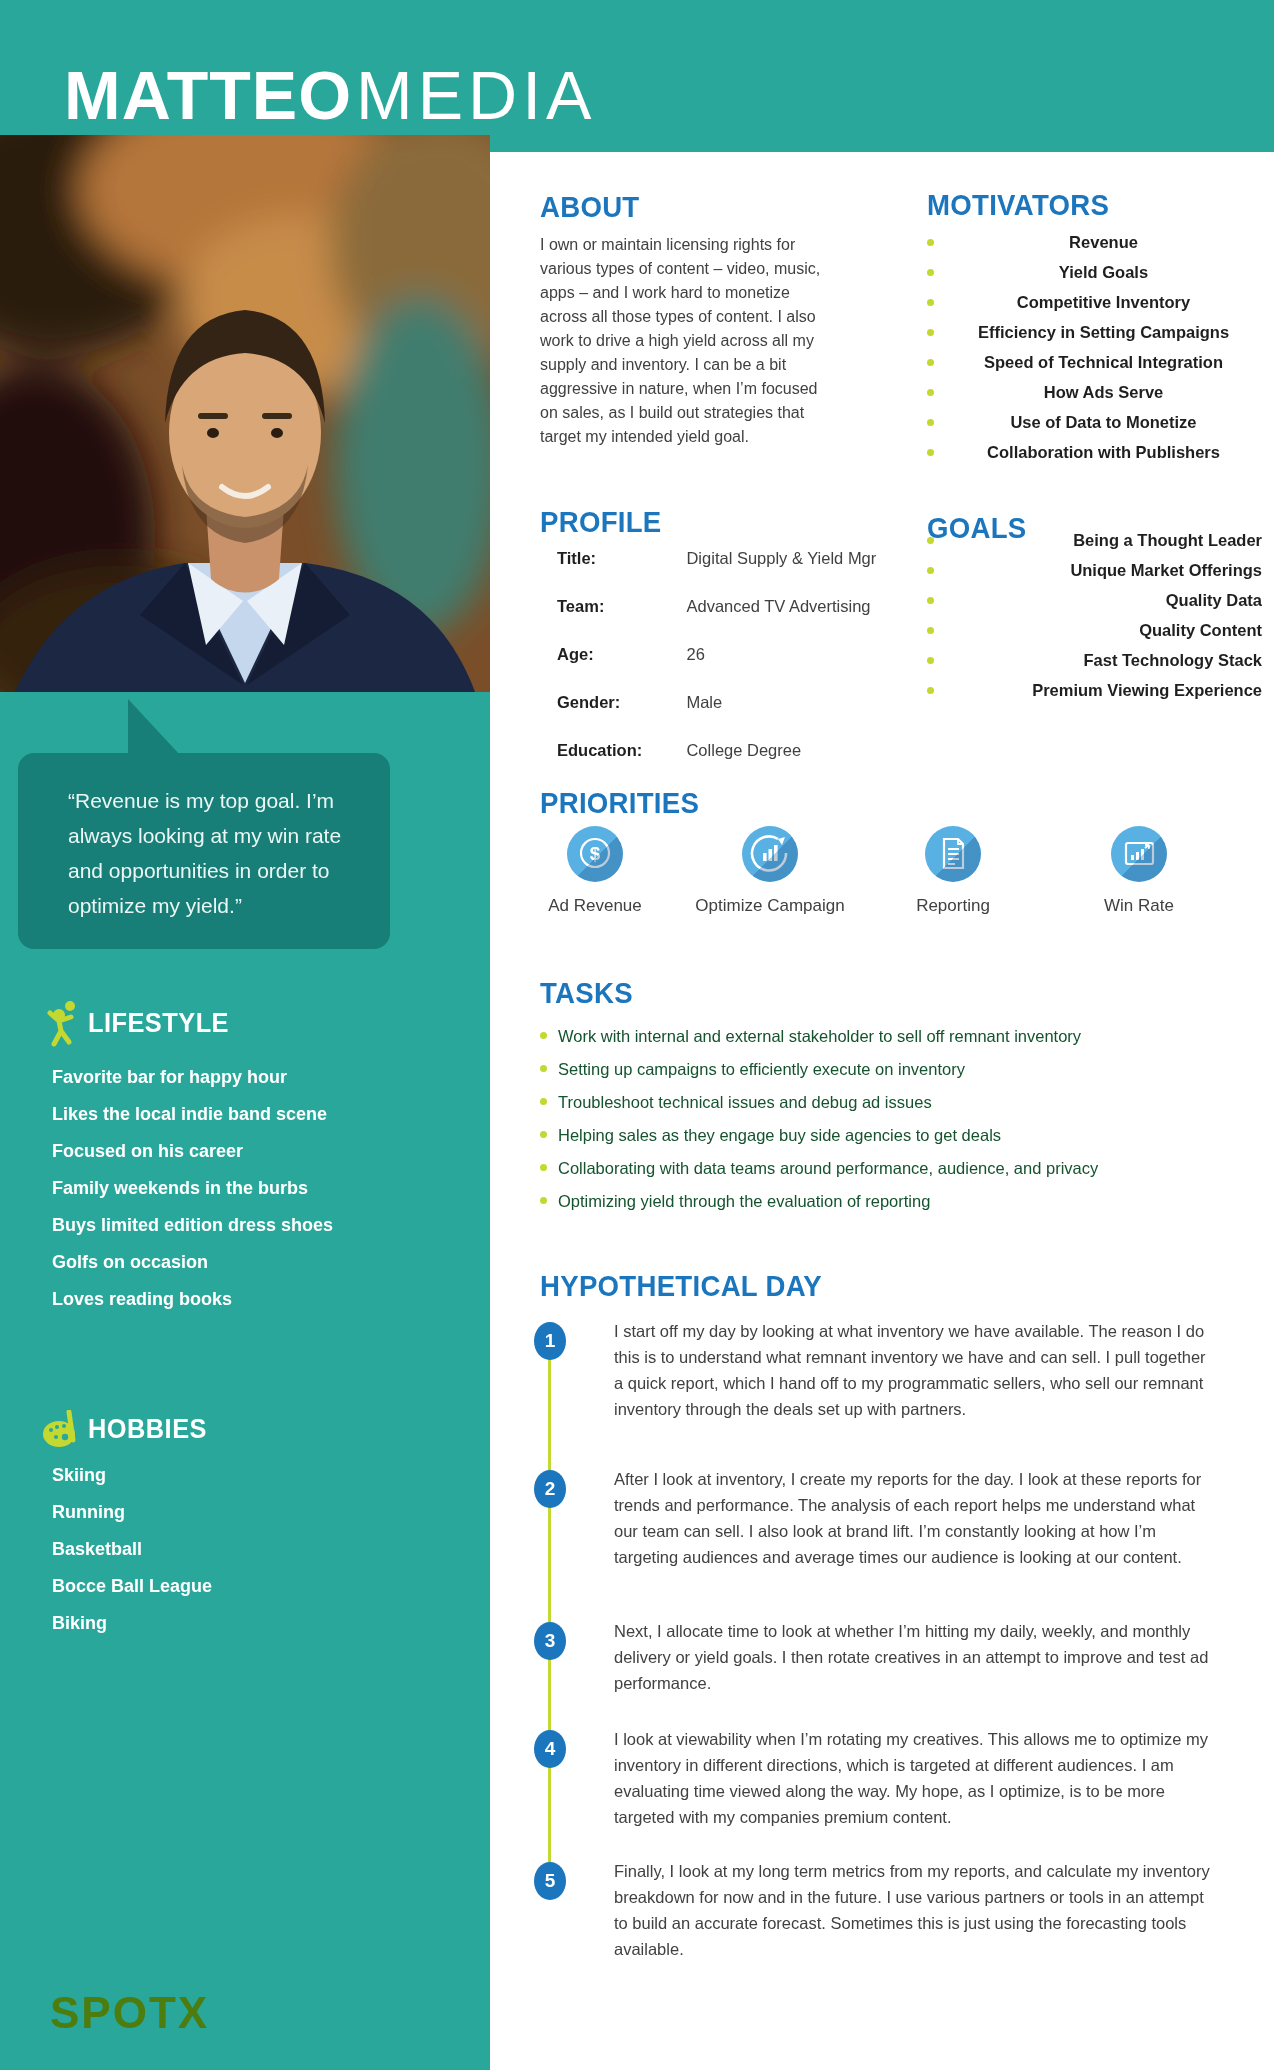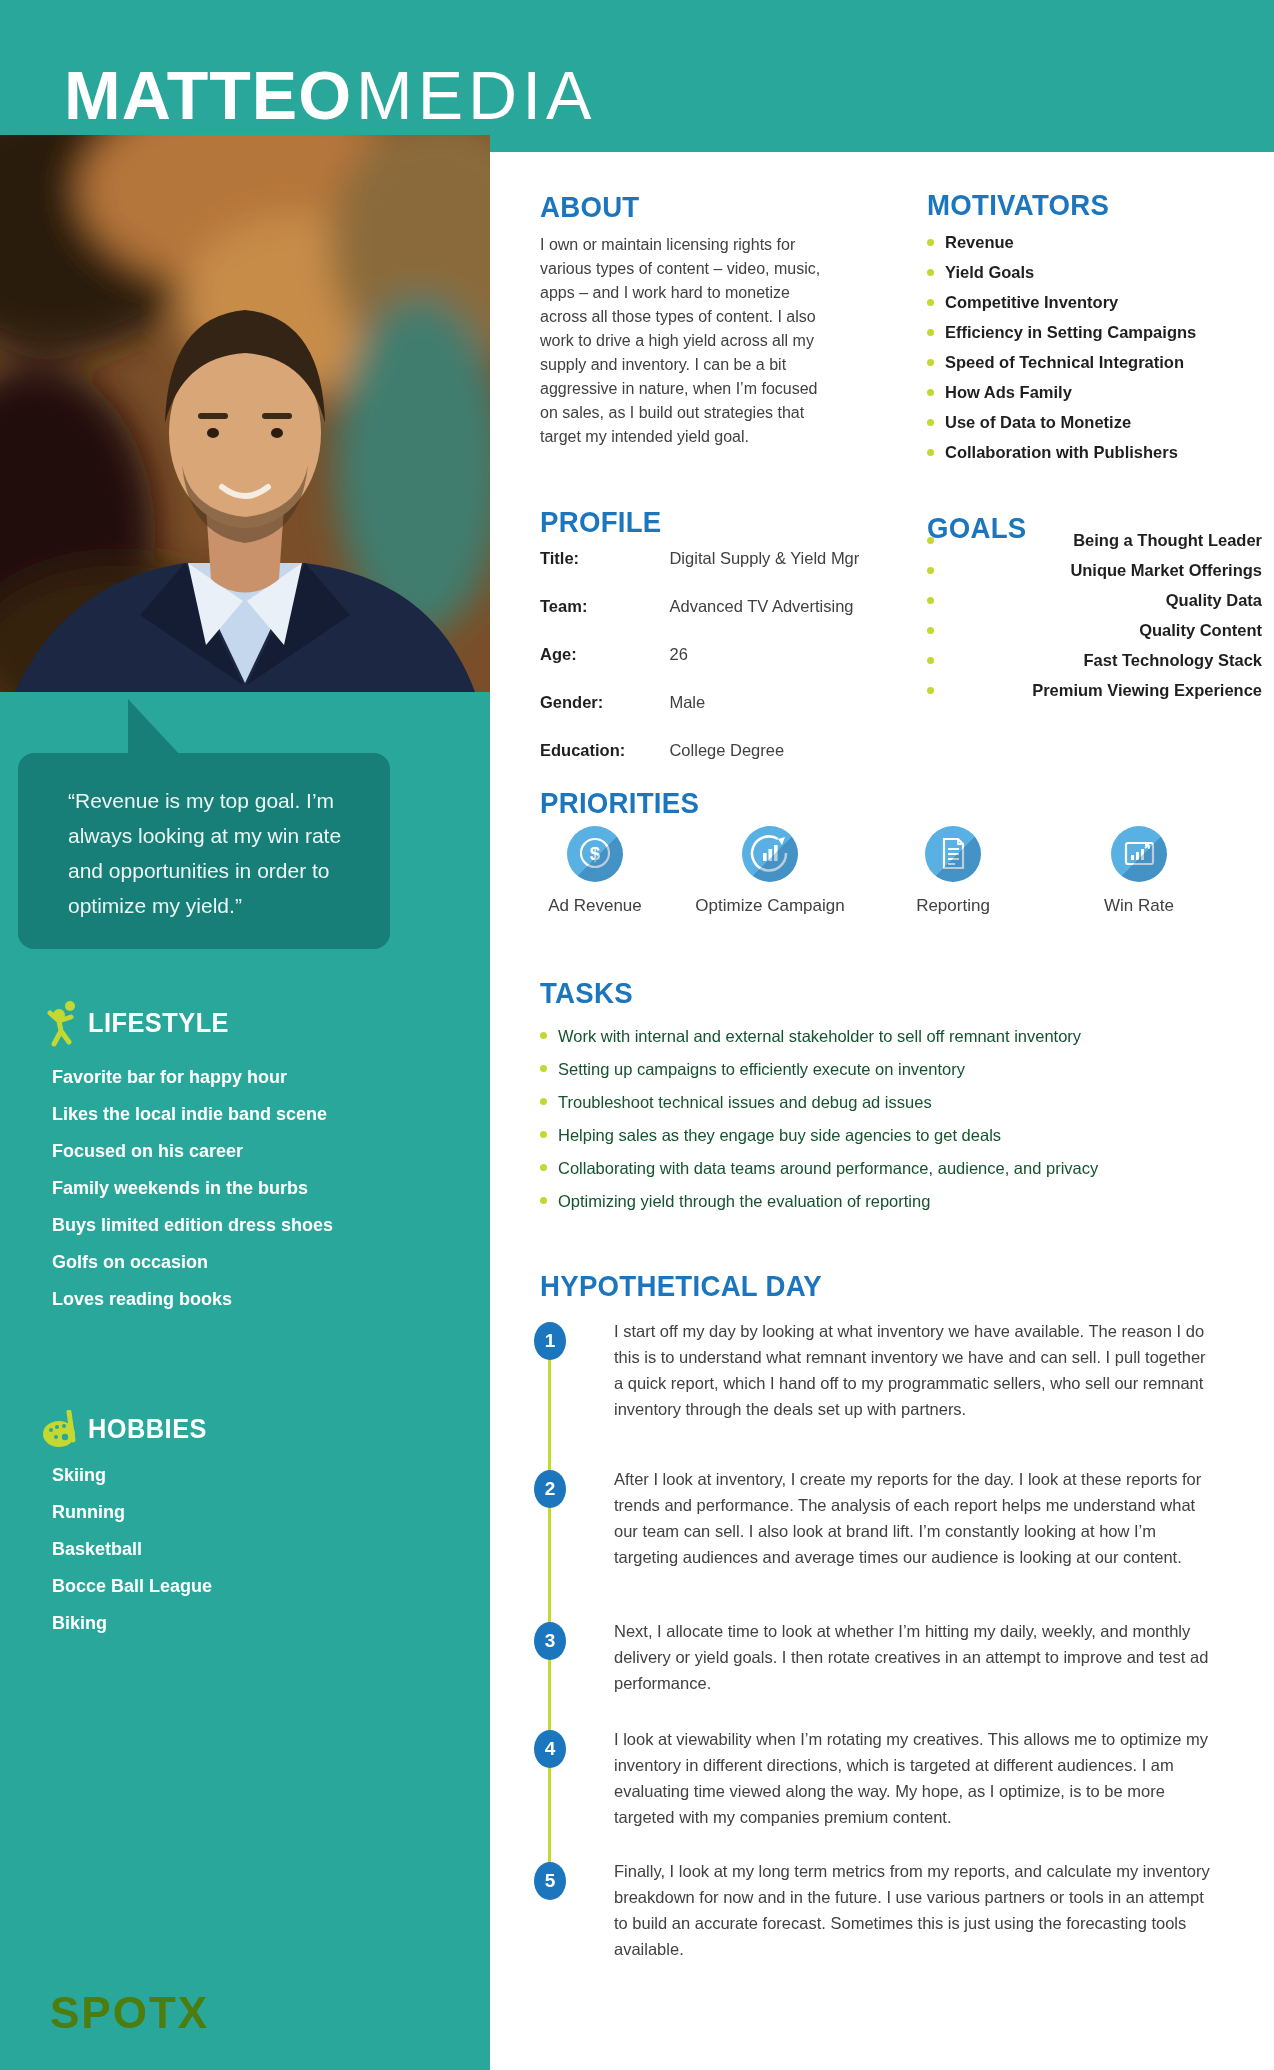--- a/index.html
+++ b/index.html
@@ -29,21 +29,21 @@
             transform:scaleX(.92);transform-origin:left;white-space:nowrap;}
   .about-text{position:absolute;left:540px;top:233px;width:292px;margin:0;
               font-size:16px;line-height:24px;color:#414042;}
   .dot-list{position:absolute;margin:0;padding:0;list-style:none;}
   .dot-list li{position:relative;padding-left:18px;font-size:16.5px;line-height:19px;margin:0 0 11px 0;}
   .dot-list li::before{content:"";position:absolute;left:0;top:6px;width:7px;height:7px;
                        border-radius:50%;background:#C3D831;}
   .dot-list.bold li{font-weight:700;color:#1f1f1f;}
   .dot-list.plain li{color:#14532d;line-height:20px;margin-bottom:13px;}
   .profile-rows{position:absolute;left:540px;top:549px;}
-  .profile-row{margin:0 0 28px 0;height:20px;}
+  .profile-row{margin:0 0 28px 17px;height:20px;}
   .profile-row .lbl{display:inline-block;width:125px;font-size:16.5px;font-weight:700;color:#1f1f1f;}
   .profile-row .val{font-size:16.5px;color:#414042;}
   
   .priority{position:absolute;top:826px;width:180px;text-align:center;}
   .pr-circle{position:relative;width:56px;height:56px;margin:0 auto;border-radius:50%;
              background:#58B0E3;overflow:hidden;display:flex;align-items:center;justify-content:center;}
   .pr-circle::after{content:"";position:absolute;inset:0;border-radius:50%;
              background:linear-gradient(135deg,rgba(0,0,0,0) 54%,rgba(16,70,120,.28) 54%);}
   .pr-label{margin-top:14px;font-size:17px;color:#414042;}
   
@@ -143,27 +143,27 @@
     <li>Bocce Ball League</li>
     <li>Biking</li>
   </ul>
 
   <div class="footer-logo">SPOTX</div>
 
   <div class="sec-head" style="left:540px;top:190px;">ABOUT</div>
   <p class="about-text">I own or maintain licensing rights for various types of content – video, music, apps – and I work hard to monetize across all those types of content. I also work to drive a high yield across all my supply and inventory. I can be a bit aggressive in nature, when I’m focused on sales, as I build out strategies that target my intended yield goal.</p>
 
   <div class="sec-head" style="left:927px;top:188px;">MOTIVATORS</div>
-  <ul class="dot-list bold" style="left:927px;top:233px;width:335px;">
+  <ul class="dot-list bold" style="left:927px;top:233px;width:335px;text-align:center;">
     <li>Revenue</li>
     <li>Yield Goals</li>
     <li>Competitive Inventory</li>
     <li>Efficiency in Setting Campaigns</li>
     <li>Speed of Technical Integration</li>
-    <li>How Ads Family</li>
+    <li>How Ads Serve</li>
     <li>Use of Data to Monetize</li>
     <li>Collaboration with Publishers</li>
   </ul>
 
   <div class="sec-head" style="left:540px;top:505px;">PROFILE</div>
   <div class="profile-rows">
     <div class="profile-row">
       <span class="lbl">Title:</span>
       <span class="val">Digital Supply &amp; Yield Mgr</span>
     </div>

